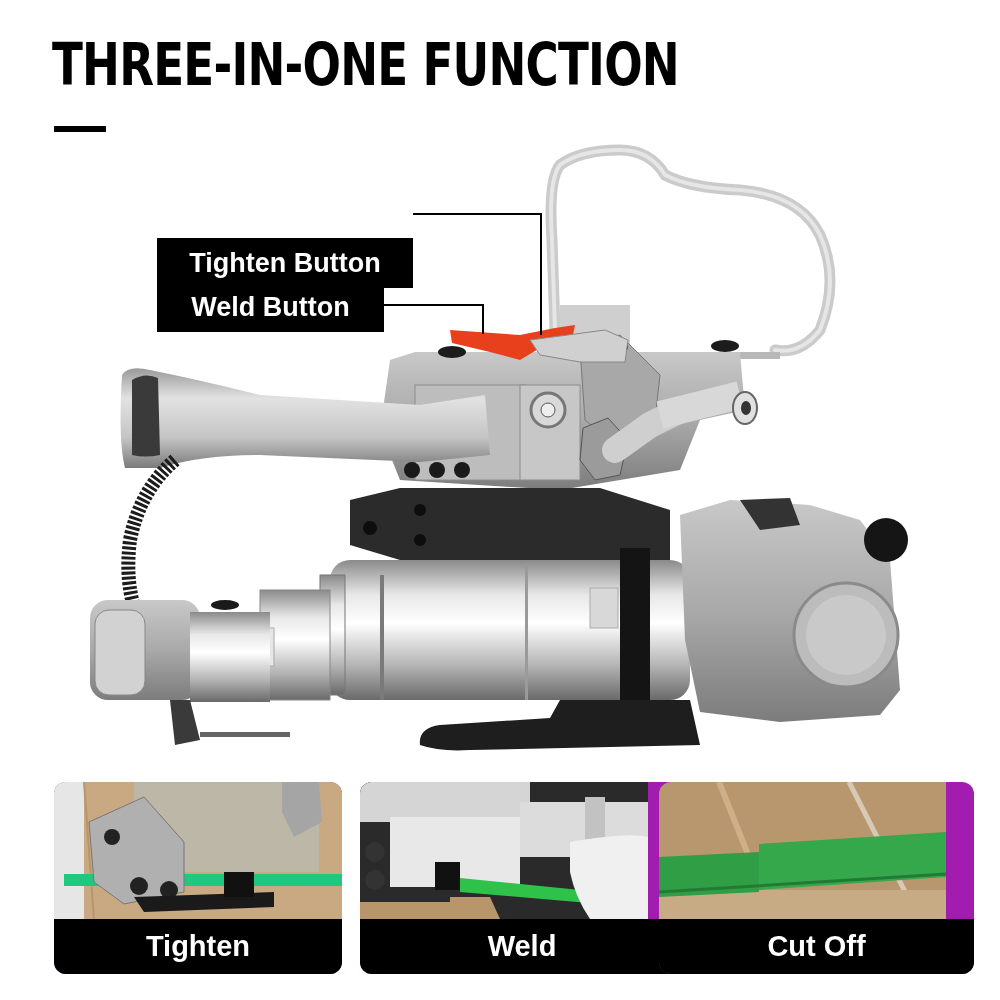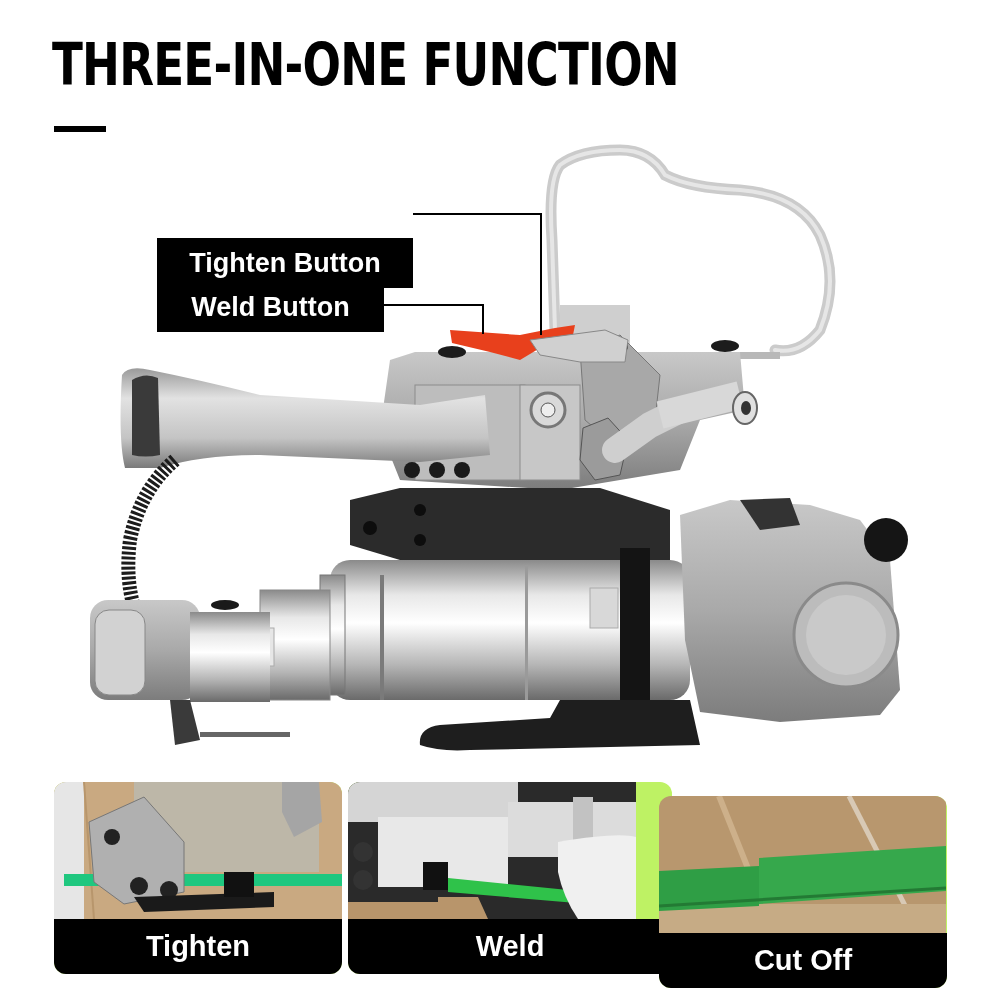--- a/index.html
+++ b/index.html
@@ -2,21 +2,21 @@
 <html><head>
 <meta charset="utf-8">
 <style>
   html, body { margin:0; padding:0; }
   body { width:1000px; height:1000px; background:#ffffff; position:relative; overflow:hidden; font-family:"Liberation Sans", sans-serif; }
   .title { position:absolute; left:52px; top:36px; font-family:"DejaVu Sans", sans-serif; font-weight:bold; font-size:58px; letter-spacing:-1px; color:#000; transform:scaleX(0.78); transform-origin:left top; white-space:nowrap; line-height:1; }
   .title-underline { position:absolute; left:54px; top:126px; width:52px; height:6px; background:#000; }
   .callout { position:absolute; background:#000; color:#fff; font-weight:bold; font-size:27px; display:flex; align-items:center; justify-content:center; white-space:nowrap; }
   .leader { position:absolute; background:#000; }
   .product { position:absolute; left:0; top:0; width:1000px; height:780px; }
-  .panel { position:absolute; top:782px; height:192px; border-radius:12px; overflow:hidden; background:#bef264; }
+  .panel { position:absolute; top:782px; height:192px; border-radius:12px; overflow:hidden; background:#a21caf; }
   .panel-photo { position:absolute; left:0; top:0; right:0; height:137px; overflow:hidden; }
   .panel-caption { position:absolute; left:0; right:0; bottom:0; height:55px; background:#000; color:#fff; font-weight:bold; font-size:29px; display:flex; align-items:center; justify-content:center; }
 </style>
 </head>
 <body>
 
 <div class="title">THREE-IN-ONE FUNCTION</div>
 <div class="title-underline"></div>
 
 <svg class="product" viewBox="0 0 1000 780" xmlns="http://www.w3.org/2000/svg">
@@ -129,39 +129,39 @@
     <circle cx="58" cy="55" r="8" fill="#222"></circle>
     <circle cx="85" cy="104" r="9" fill="#222"></circle>
     <circle cx="115" cy="108" r="9" fill="#222"></circle>
     <path d="M80 115 L220 110 L220 125 L90 130 Z" fill="#1a1a1a"></path>
     <rect x="170" y="90" width="30" height="25" fill="#111"></rect>
     <path d="M228 0 L265 0 L268 40 L240 55 L228 30 Z" fill="#a5a5a5"></path>
   </svg>
   <div class="panel-caption">Tighten</div>
 </div>
 
-<div class="panel" style="left:348px; width:324px;">
+<div class="panel" style="left:360px; width:324px;">
   <svg class="panel-photo" viewBox="0 0 288 137" preserveAspectRatio="none" xmlns="http://www.w3.org/2000/svg">
     <rect width="288" height="137" fill="#2a2a2a"></rect>
     <path d="M0 115 L130 115 L140 137 L0 137 Z" fill="#b8956b"></path>
     <rect x="0" y="0" width="170" height="40" fill="#d5d5d5"></rect>
     <rect x="30" y="35" width="130" height="70" fill="#e8e8e8"></rect>
     <rect x="160" y="20" width="128" height="55" fill="#dcdcdc"></rect>
     <rect x="225" y="15" width="20" height="65" fill="#c2c2c2"></rect>
     <circle cx="15" cy="70" r="10" fill="#333"></circle>
     <circle cx="15" cy="98" r="10" fill="#333"></circle>
     <rect x="75" y="80" width="25" height="28" fill="#111"></rect>
     <path d="M100 96 L240 110 L240 122 L100 110 Z" fill="#2fc24a"></path>
     <path d="M210 60 Q270 50 288 55 L288 137 L230 137 Q215 115 210 90 Z" fill="#f0f0f0"></path>
     <rect x="0" y="110" width="90" height="10" fill="#2a2a2a"></rect>
   </svg>
   <div class="panel-caption">Weld</div>
 </div>
 
-<div class="panel" style="left:659px; width:288px;margin-top:14px;">
+<div class="panel" style="left:659px; width:315px;">
   <svg class="panel-photo" viewBox="0 0 287 137" preserveAspectRatio="none" xmlns="http://www.w3.org/2000/svg">
     <rect width="287" height="137" fill="#b8976e"></rect>
     <path d="M60 0 L90 75" stroke="#cdb08a" stroke-width="6"></path>
     <path d="M190 0 L260 137" stroke="#d8c9b5" stroke-width="5"></path>
     <rect x="0" y="108" width="287" height="29" fill="#c6ab85"></rect>
     <path d="M0 75 L100 70 L100 110 L0 115 Z" fill="#2f9e45"></path>
     <path d="M100 62 L287 50 L287 95 L100 108 Z" fill="#36a84c"></path>
     <path d="M0 110 L287 92" stroke="#237a34" stroke-width="3"></path>
   </svg>
   <div class="panel-caption">Cut Off</div>

